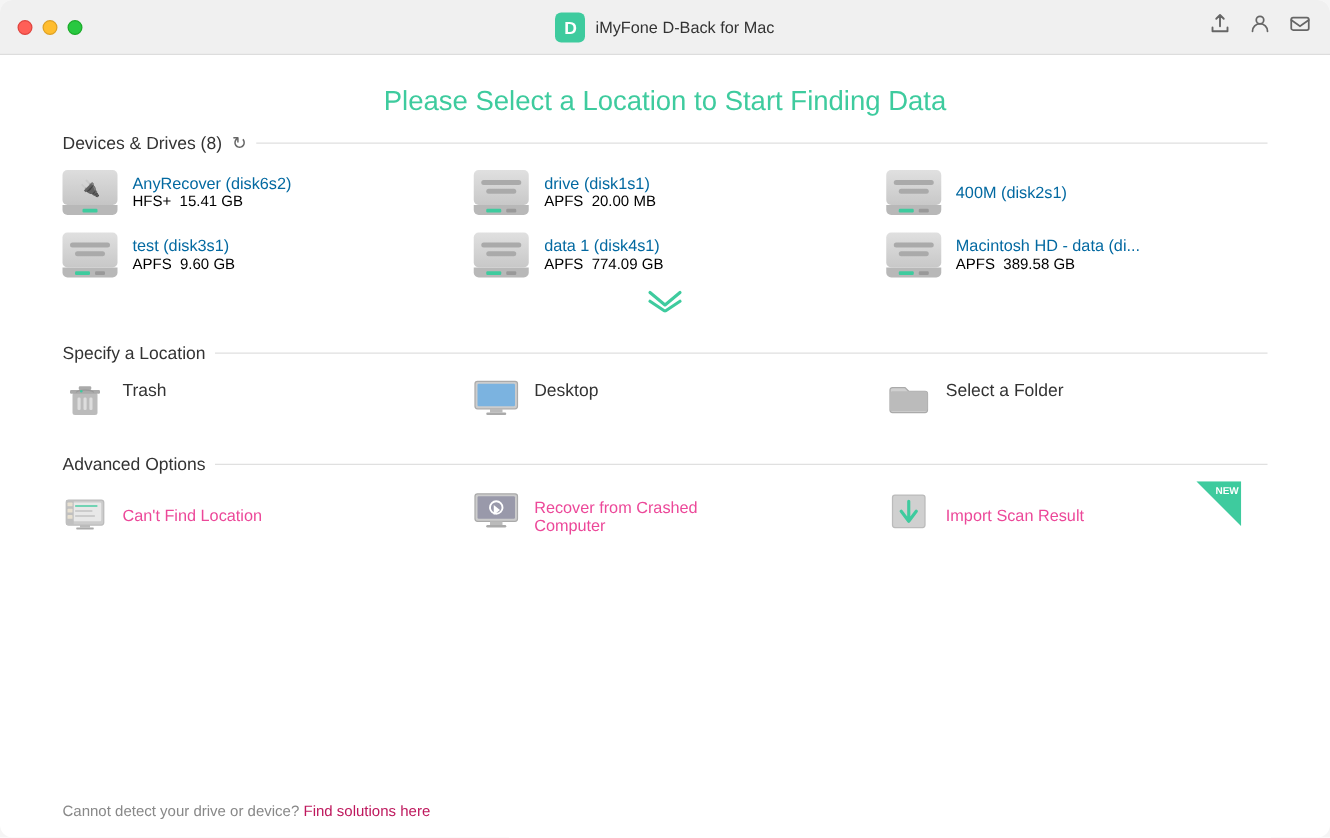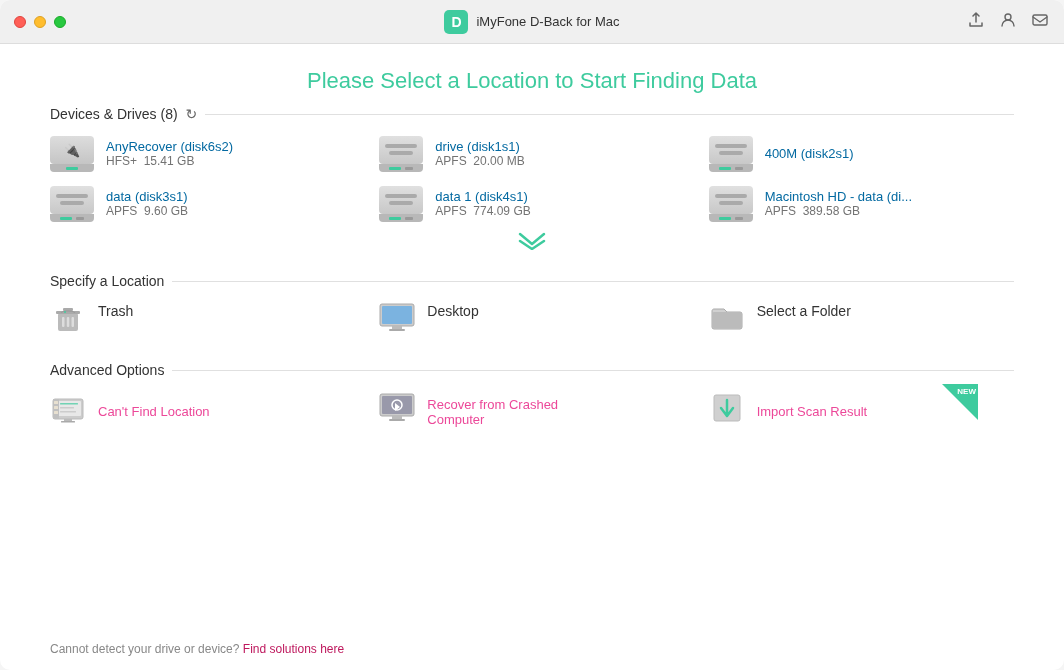--- a/index.html
+++ b/index.html
@@ -127,21 +127,21 @@
       cursor: pointer;
     }
     .drive-info { flex: 1; }
     .drive-name {
       font-size: 13px;
       color: #0369a1;
       font-weight: 500;
     }
     .drive-meta {
       font-size: 12px;
-      color: #737373;
+      color: #000000;
     }
     .chevron-down {
       text-align: center;
       color: #3ecb9e;
       font-size: 20px;
       margin: 6px 0 18px 0;
       cursor: pointer;
     }
     .location-grid {
       display: grid;
@@ -341,21 +341,21 @@
           <div class="disk-main">
             <div style="width:32px;height:4px;background:#aaa;border-radius:2px;position:absolute;top:8px;"></div>
             <div style="width:24px;height:4px;background:#aaa;border-radius:2px;position:absolute;top:15px;"></div>
           </div>
           <div class="disk-port">
             <div class="disk-led"></div>
             <div class="disk-led-gray"></div>
           </div>
         </div>
         <div class="drive-info">
-          <div class="drive-name">data (disk3s1)</div>
+          <div class="drive-name">test (disk3s1)</div>
           <div class="drive-meta"><span>APFS</span>&nbsp;&nbsp;<span>9.60 GB</span></div>
         </div>
       </div>
 
       <div class="drive-item">
         <div class="disk-icon">
           <div class="disk-main">
             <div style="width:32px;height:4px;background:#aaa;border-radius:2px;position:absolute;top:8px;"></div>
             <div style="width:24px;height:4px;background:#aaa;border-radius:2px;position:absolute;top:15px;"></div>
           </div>
@@ -483,21 +483,21 @@
       </div>
 
       <div class="advanced-item" style="position:relative;">
         <div class="advanced-icon">
           <svg width="32" height="32" viewBox="0 0 32 32" fill="none">
             <rect x="3" y="3" width="26" height="26" rx="2" fill="#d0d0d0" stroke="#bbb" stroke-width="1"></rect>
             <path d="M16 8v14M10 16l6 8 6-8" stroke="#3ecb9e" stroke-width="2.5" stroke-linecap="round" stroke-linejoin="round"></path>
           </svg>
         </div>
         <span class="advanced-name">Import Scan Result</span>
-        <div style="position:absolute;top:-8px;right:36px;width:36px;height:36px;overflow:hidden;">
+        <div style="position:absolute;top:-8px;right:21px;width:36px;height:36px;overflow:hidden;">
           <div style="position:absolute;top:0;right:0;width:0;height:0;border-left:36px solid transparent;border-top:36px solid #3ecb9e;"></div>
           <span style="position:absolute;top:3px;right:2px;color:white;font-size:8px;font-weight:bold;z-index:1;">NEW</span>
         </div>
       </div>
     </div>
   </div>
 
   <div class="footer-bar">
     <span>Cannot detect your drive or device?</span>
     <a class="footer-link">Find solutions here</a>

